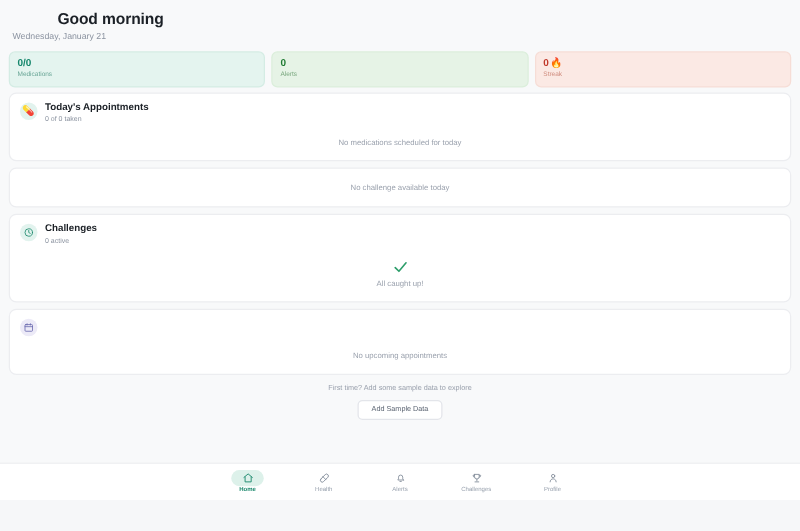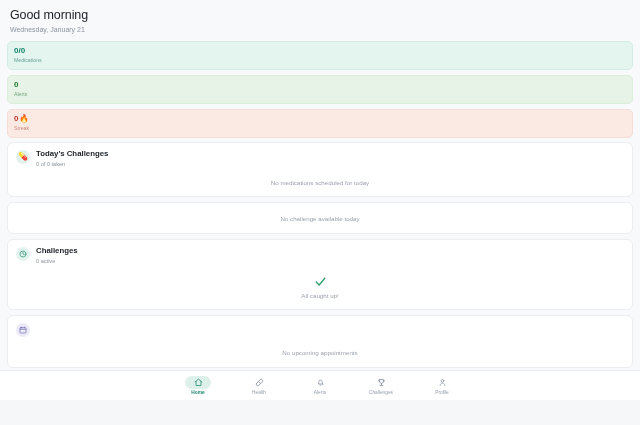--- a/index.html
+++ b/index.html
@@ -11,29 +11,29 @@
   }
   #app {
     position:relative;
     width:640px; height:425px;
     background:#f8f9fa;
   }
 
   
   .header { padding:8px 10px 4px 10px; }
   .greeting {
-    font-size:12.5px; font-weight:normal; color:#1b2026;
-    letter-spacing:-0.1px; line-height:15px;
+    font-size:12.5px; font-weight:bold; color:#1b2026;
+    letter-spacing:-0.1px; line-height:15px;margin-left:36px;
   }
   .date {
     font-size:7px; color:#8b93a0; margin-top:2px; line-height:9px;
   }
 
   
-  .stats { display:flex; gap:5px; padding:3px 7px 0 7px;flex-direction:column; }
+  .stats { display:flex; gap:5px; padding:3px 7px 0 7px; }
   .stat {
     flex:1; border-radius:5px; padding:4px 6px 5px 6px;
     min-height:24px;
   }
   .stat-med   { background:#e4f4ef; border:1px solid #d4ece4; }
   .stat-alert { background:#e6f3e6; border:1px solid #dbeedb; }
   .stat-streak{ background:#fbe9e4; border:1px solid #f6ddd6; }
   .stat-value {
     font-size:8px; font-weight:bold; line-height:10px;
     display:flex; align-items:center; gap:1px;
@@ -171,21 +171,21 @@
   </div>
 
   <div class="cards">
 
     <div class="card">
       <div class="card-head">
         <div class="icon-circle ic-mint">
           <span class="ic-emoji">💊</span>
         </div>
         <div>
-          <div class="card-title">Today's Challenges</div>
+          <div class="card-title">Today's Appointments</div>
           <div class="card-sub">0 of 0 taken</div>
         </div>
       </div>
       <div class="card-body body-med">
         <div class="empty-text">No medications scheduled for today</div>
       </div>
     </div>
 
     <div class="card">
       <div class="card-body body-chal">

